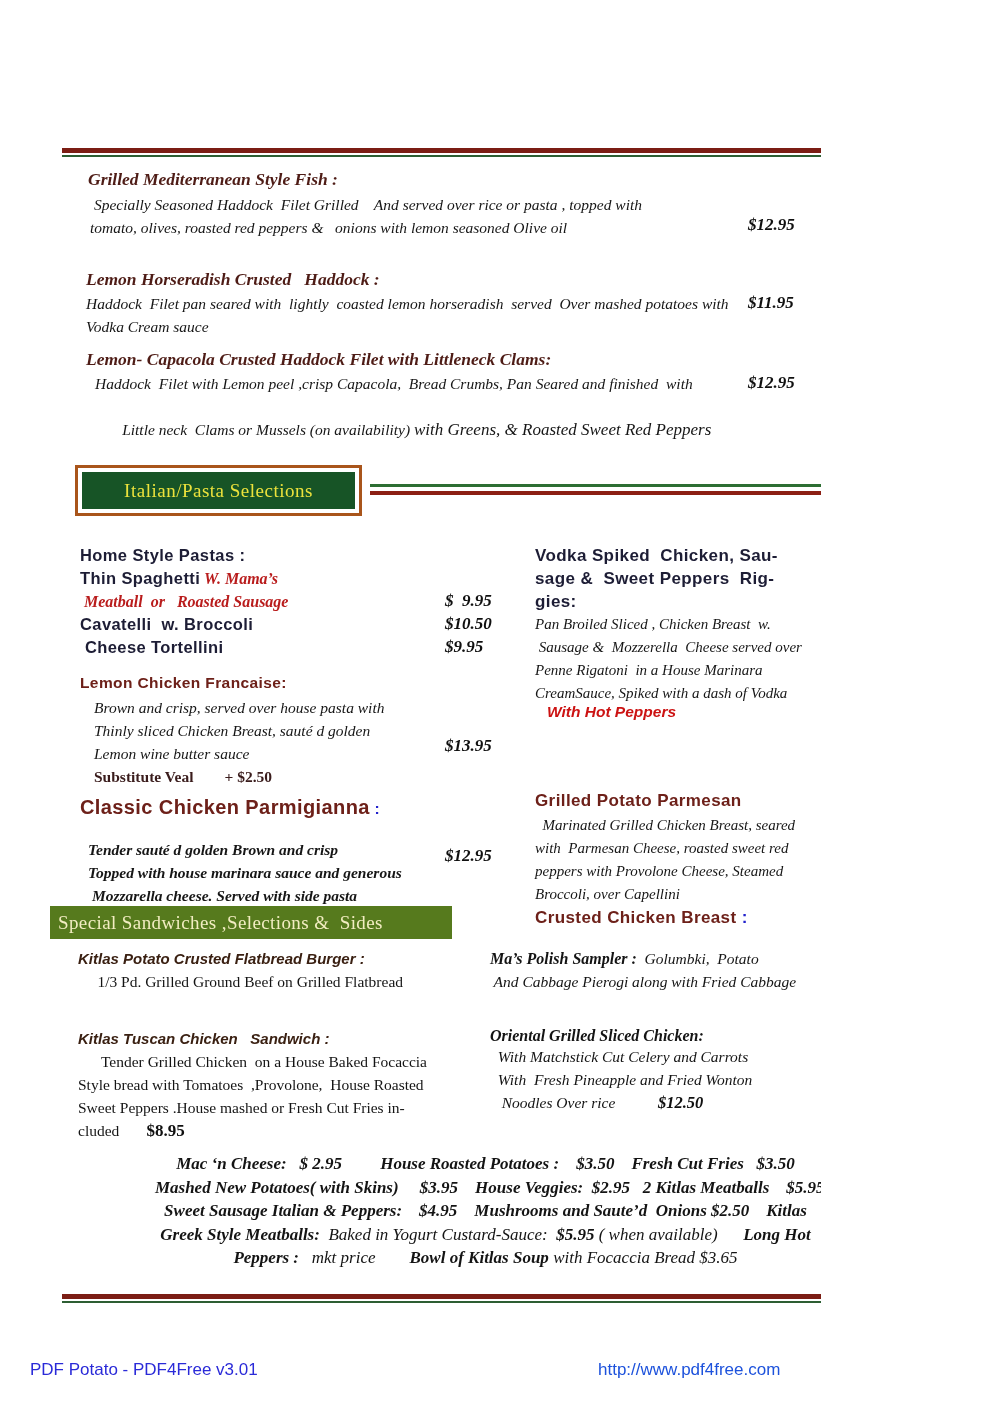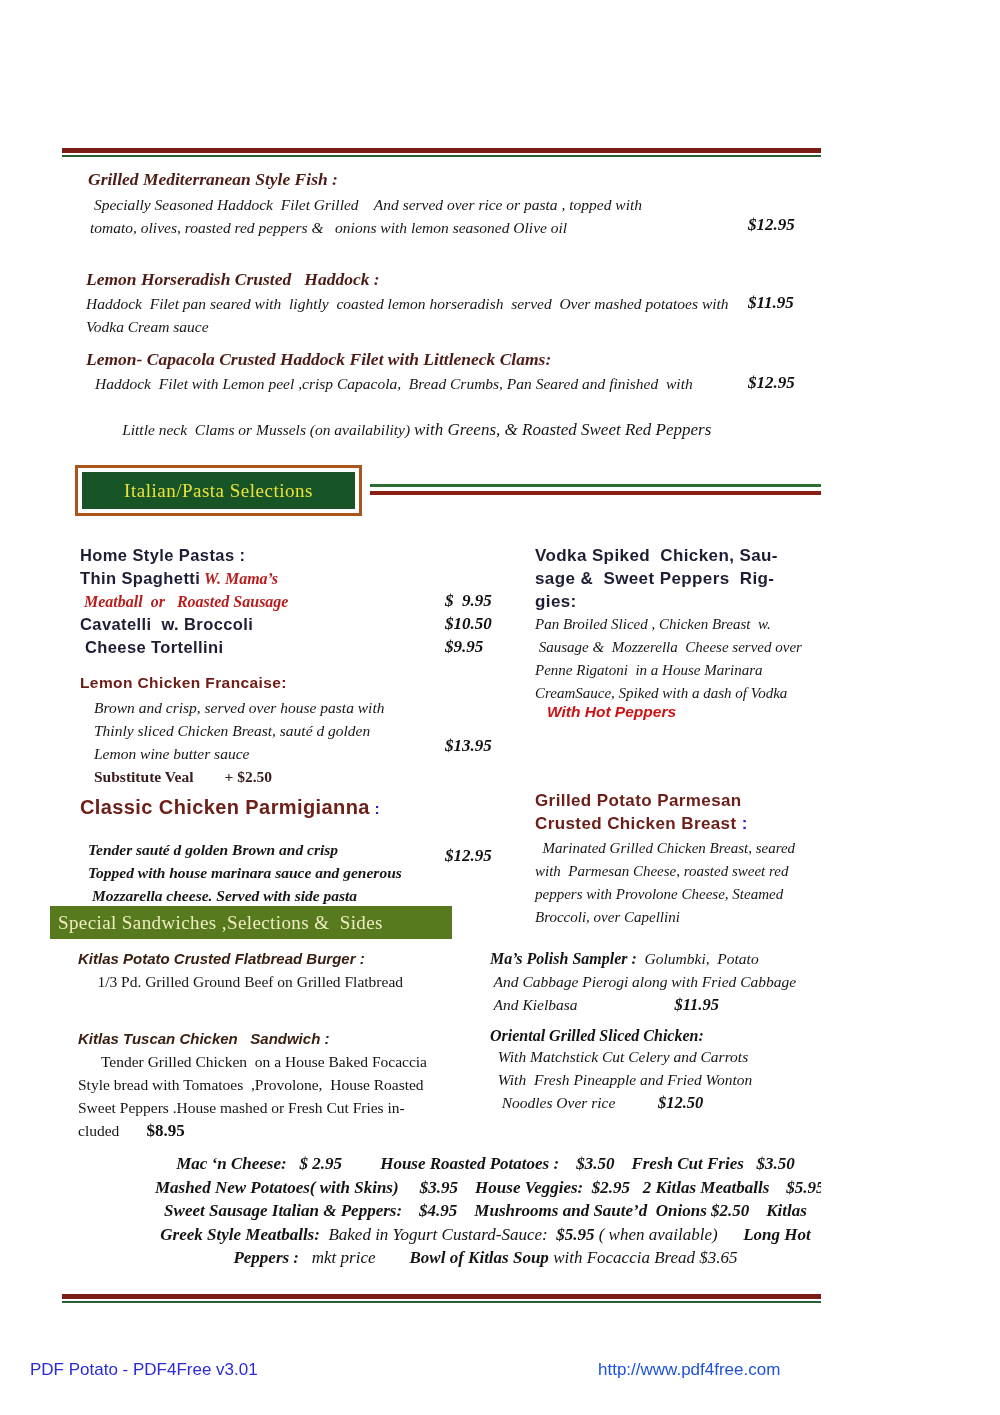--- a/index.html
+++ b/index.html
@@ -176,27 +176,27 @@
       <div class="serif-it" style="font-size:15px;">Penne Rigatoni  in a House Marinara</div>
       <div class="serif-it" style="font-size:15px;">CreamSauce, Spiked with a dash of Vodka</div>
     </div>
   </div>
   <div class="abs hot" style="left:547px;top:703px;">With Hot Peppers</div>
   <div class="abs price" style="left:827px;top:638px;">$11.95</div>
   <div class="abs" style="left:832px;top:663px;"><span class="plus-sign">+</span><span class="plus-amt">$1.25</span></div>
 
   <div class="abs" style="left:535px;top:789px;width:310px;">
     <div class="sans-head maroon" style="font-size:17px;">Grilled Potato Parmesan</div>
-    <div><span class="sans-head maroon" style="font-size:17px;">Crusted Chicken Breast</span><span class="sans-head colon" style="font-size:17px;"> :</span></div>
     <div style="margin-top:2px;">
       <div class="serif-it" style="font-size:15px;">  Marinated Grilled Chicken Breast, seared</div>
       <div class="serif-it" style="font-size:15px;">with  Parmesan Cheese, roasted sweet red</div>
       <div class="serif-it" style="font-size:15px;">peppers with Provolone Cheese, Steamed</div>
       <div class="serif-it" style="font-size:15px;">Broccoli, over Capellini</div>
     </div>
+    <div><span class="sans-head maroon" style="font-size:17px;">Crusted Chicken Breast</span><span class="sans-head colon" style="font-size:17px;"> :</span></div>
   </div>
   <div class="abs price" style="left:827px;top:857px;">$12.95</div>
 
   <div class="banner">Special Sandwiches ,Selections &amp;  Sides</div>
 
   <div class="abs" style="left:78px;top:947px;">
     <div><span class="sand-title">Kitlas Potato Crusted Flatbread Burger</span><span class="sand-title colon"> :</span></div>
     <div class="sand-desc">
       <div>     1/3 Pd. Grilled Ground Beef on Grilled Flatbread</div>
     </div>
@@ -209,21 +209,20 @@
       <div>Style bread with Tomatoes  ,Provolone,  House Roasted</div>
       <div>Sweet Peppers .House mashed or Fresh Cut Fries in-</div>
       <div><span>cluded       </span><span class="inline-price">$8.95</span></div>
     </div>
   </div>
 
   <div class="abs" style="left:490px;top:947px;">
     <div><span class="serif-bi-lg">Ma’s Polish Sampler :</span><span class="serif-it">  Golumbki,  Potato</span></div>
     <div class="sand-desc-it">
       <div> And Cabbage Pierogi along with Fried Cabbage</div>
-      <div><span> And Kielbasa                         </span><span class="inline-price-it">$11.95</span></div>
     </div>
   </div>
 
   <div class="abs" style="left:490px;top:1027px;">
     <div class="serif-bi-lg">Oriental Grilled Sliced Chicken:</div>
     <div class="sand-desc-it">
       <div>  With Matchstick Cut Celery and Carrots</div>
       <div>  With  Fresh Pineapple and Fried Wonton</div>
       <div><span>   Noodles Over rice           </span><span class="inline-price-it">$12.50</span></div>
     </div>

